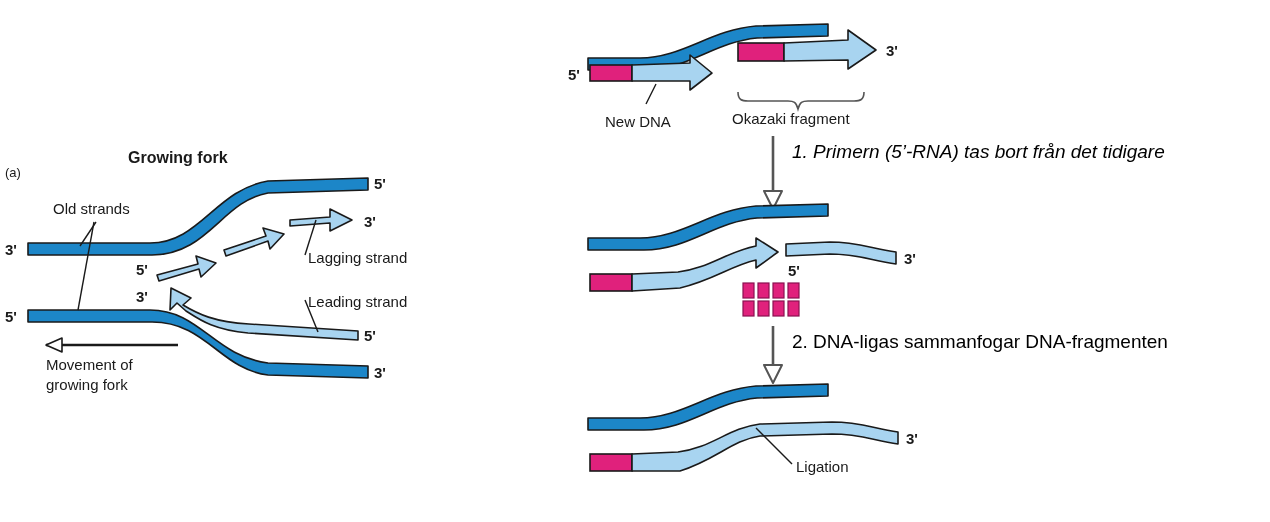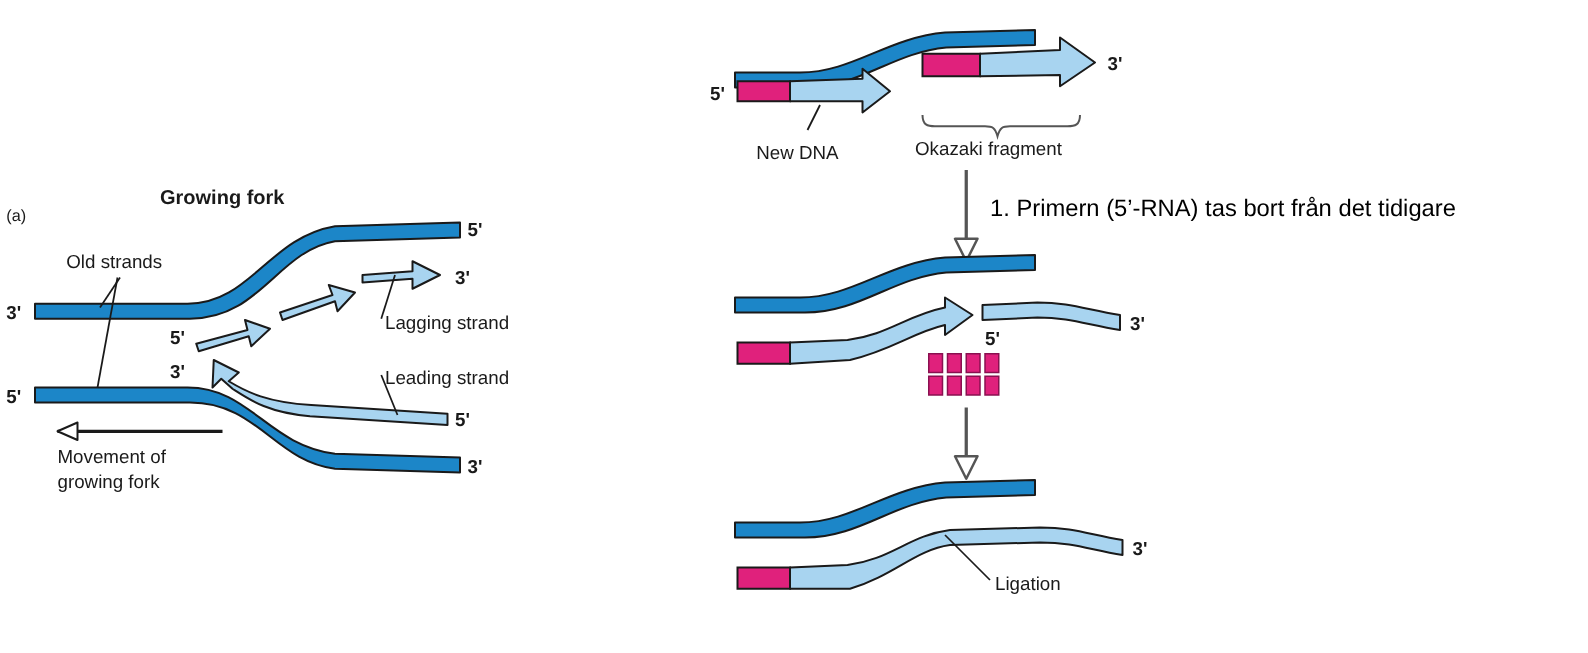--- a/index.html
+++ b/index.html
@@ -161,16 +161,17 @@
                  C312,440 300,434 272,434 L200,436
                  C172,440 156,460 120,471 L72,471 Z" fill="#A8D4F0" stroke="#1a1a1a" stroke-width="1.6" stroke-linejoin="round"></path>
 
         <text class="lbl lbl-prime" x="346" y="444">3'</text>
 
         <path class="leader" d="M196,428 L232,464"></path>
         <text class="lbl lbl-body" x="236" y="472">Ligation</text>
       </g>
     </svg>
 
-    <div class="sv-text" style="left:232px;top:155px;">1. Primern (5’-RNA) tas bort från det tidigare</div>
+    <div class="sv-text" style="left:232px;top:139px;font-style:italic;">1. Primern (5’-RNA) tas bort från det tidigare</div>
+    <div class="sv-text" style="left:232px;top:329px;">2. DNA-ligas sammanfogar DNA-fragmenten</div>
   </div>
 
 </div>
 
 </body></html>

